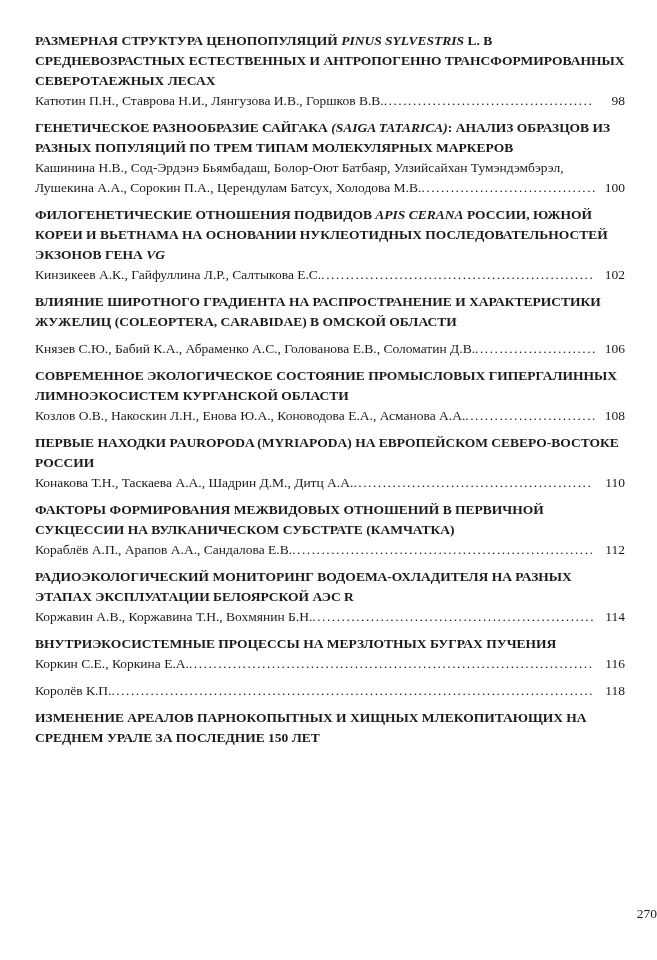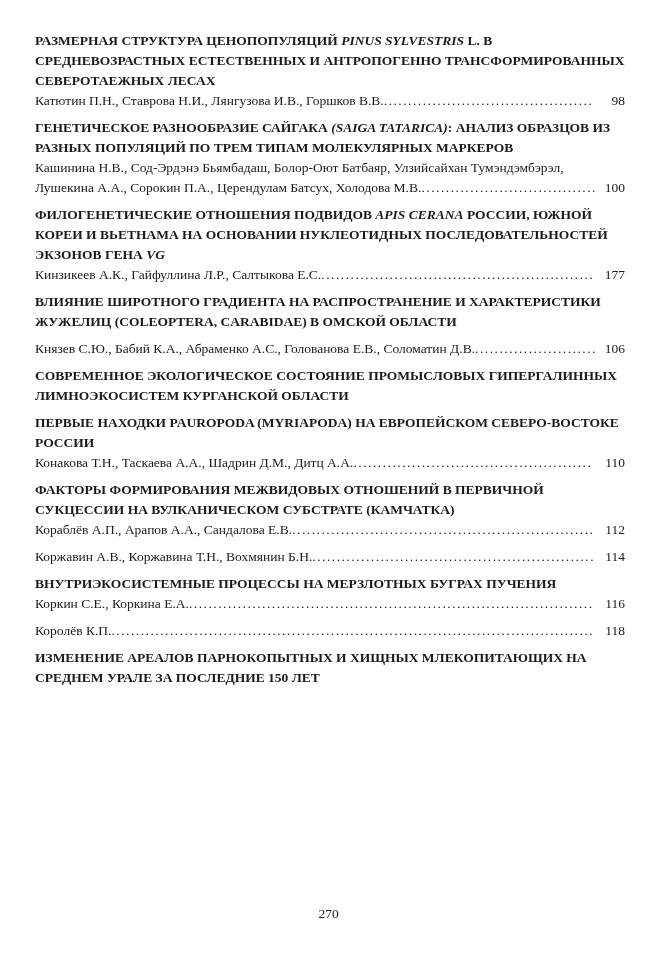--- a/index.html
+++ b/index.html
@@ -32,66 +32,68 @@
     position: absolute;
     right: 0;
     bottom: 0;
     text-align: right;
   }
   .footer {
     position: absolute;
     left: 0;
     bottom: 36px;
     width: 100%;
-    text-align: center;
+    text-align: right;
   }
 </style>
 </head>
 <body>
 
 <div class="page">
   <div class="toc">
   <div class="toc-entry">
     <div class="entry-title"><span>РАЗМЕРНАЯ СТРУКТУРА ЦЕНОПОПУЛЯЦИЙ </span><i>PINUS SYLVESTRIS</i><span> L. В СРЕДНЕВОЗРАСТНЫХ ЕСТЕСТВЕННЫХ И АНТРОПОГЕННО ТРАНСФОРМИРОВАННЫХ СЕВЕРОТАЕЖНЫХ ЛЕСАХ</span></div>
     <div class="authors-line"><span class="authors">Катютин П.Н., Ставрова Н.И., Лянгузова И.В., Горшков В.В.</span><span class="dots">...........................................</span><span class="page-num">98</span></div>
   </div>
 
   <div class="toc-entry">
     <div class="entry-title"><span>ГЕНЕТИЧЕСКОЕ РАЗНООБРАЗИЕ САЙГАКА </span><i>(SAIGA TATARICA)</i><span>: АНАЛИЗ ОБРАЗЦОВ ИЗ РАЗНЫХ ПОПУЛЯЦИЙ ПО ТРЕМ ТИПАМ МОЛЕКУЛЯРНЫХ МАРКЕРОВ</span></div>
     <div class="authors-line"><span class="authors">Кашинина Н.В., Сод-Эрдэнэ Бьямбадаш, Болор-Оют Батбаяр, Улзийсайхан Тумэндэмбэрэл, Лушекина А.А., Сорокин П.А., Церендулам Батсух, Холодова М.В.</span><span class="dots">....................................</span><span class="page-num">100</span></div>
   </div>
 
   <div class="toc-entry">
     <div class="entry-title"><span>ФИЛОГЕНЕТИЧЕСКИЕ ОТНОШЕНИЯ ПОДВИДОВ </span><i>APIS CERANA</i><span> РОССИИ, ЮЖНОЙ КОРЕИ И ВЬЕТНАМА НА ОСНОВАНИИ НУКЛЕОТИДНЫХ ПОСЛЕДОВАТЕЛЬНОСТЕЙ ЭКЗОНОВ ГЕНА </span><i>VG</i></div>
-    <div class="authors-line"><span class="authors">Кинзикеев А.К., Гайфуллина Л.Р., Салтыкова Е.С.</span><span class="dots">........................................................</span><span class="page-num">177</span></div>
+    <div class="authors-line"><span class="authors">Кинзикеев А.К., Гайфуллина Л.Р., Салтыкова Е.С.</span><span class="dots">........................................................</span><span class="page-num">102</span></div>
   </div>
 
   <div class="toc-entry">
     <div class="entry-title"><span>ВЛИЯНИЕ ШИРОТНОГО ГРАДИЕНТА НА РАСПРОСТРАНЕНИЕ И ХАРАКТЕРИСТИКИ ЖУЖЕЛИЦ (COLEOPTERA, CARABIDAE) В ОМСКОЙ ОБЛАСТИ</span></div>
   </div>
 
   <div class="toc-entry">
     <div class="authors-line"><span class="authors">Князев С.Ю., Бабий К.А., Абраменко А.С., Голованова Е.В., Соломатин Д.В.</span><span class="dots">.........................</span><span class="page-num">106</span></div>
   </div>
 
   <div class="toc-entry">
     <div class="entry-title"><span>СОВРЕМЕННОЕ ЭКОЛОГИЧЕСКОЕ СОСТОЯНИЕ ПРОМЫСЛОВЫХ ГИПЕРГАЛИННЫХ ЛИМНОЭКОСИСТЕМ КУРГАНСКОЙ ОБЛАСТИ</span></div>
+    <div class="authors-line"><span class="authors">Козлов О.В., Накоскин Л.Н., Енова Ю.А., Коноводова Е.А., Асманова А.А.</span><span class="dots">...........................</span><span class="page-num">108</span></div>
   </div>
 
   <div class="toc-entry">
     <div class="entry-title"><span>ПЕРВЫЕ НАХОДКИ PAUROPODA (MYRIAPODA) НА ЕВРОПЕЙСКОМ СЕВЕРО-ВОСТОКЕ РОССИИ</span></div>
     <div class="authors-line"><span class="authors">Конакова Т.Н., Таскаева А.А., Шадрин Д.М., Дитц А.А.</span><span class="dots">.................................................</span><span class="page-num">110</span></div>
   </div>
 
   <div class="toc-entry">
     <div class="entry-title"><span>ФАКТОРЫ ФОРМИРОВАНИЯ МЕЖВИДОВЫХ ОТНОШЕНИЙ В ПЕРВИЧНОЙ СУКЦЕССИИ НА ВУЛКАНИЧЕСКОМ СУБСТРАТЕ (КАМЧАТКА)</span></div>
     <div class="authors-line"><span class="authors">Кораблёв А.П., Арапов А.А., Сандалова Е.В.</span><span class="dots">..............................................................</span><span class="page-num">112</span></div>
   </div>
 
   <div class="toc-entry">
+    <div class="entry-title"><span>РАДИОЭКОЛОГИЧЕСКИЙ МОНИТОРИНГ ВОДОЕМА-ОХЛАДИТЕЛЯ НА РАЗНЫХ ЭТАПАХ ЭКСПЛУАТАЦИИ БЕЛОЯРСКОЙ АЭС R</span></div>
     <div class="authors-line"><span class="authors">Коржавин А.В., Коржавина Т.Н., Вохмянин Б.Н.</span><span class="dots">..........................................................</span><span class="page-num">114</span></div>
   </div>
 
   <div class="toc-entry">
     <div class="entry-title"><span>ВНУТРИЭКОСИСТЕМНЫЕ ПРОЦЕССЫ НА МЕРЗЛОТНЫХ БУГРАХ ПУЧЕНИЯ</span></div>
     <div class="authors-line"><span class="authors">Коркин С.Е., Коркина Е.А.</span><span class="dots">...................................................................................</span><span class="page-num">116</span></div>
   </div>
 
   <div class="toc-entry">
     <div class="authors-line"><span class="authors">Королёв К.П.</span><span class="dots">...................................................................................................</span><span class="page-num">118</span></div>

